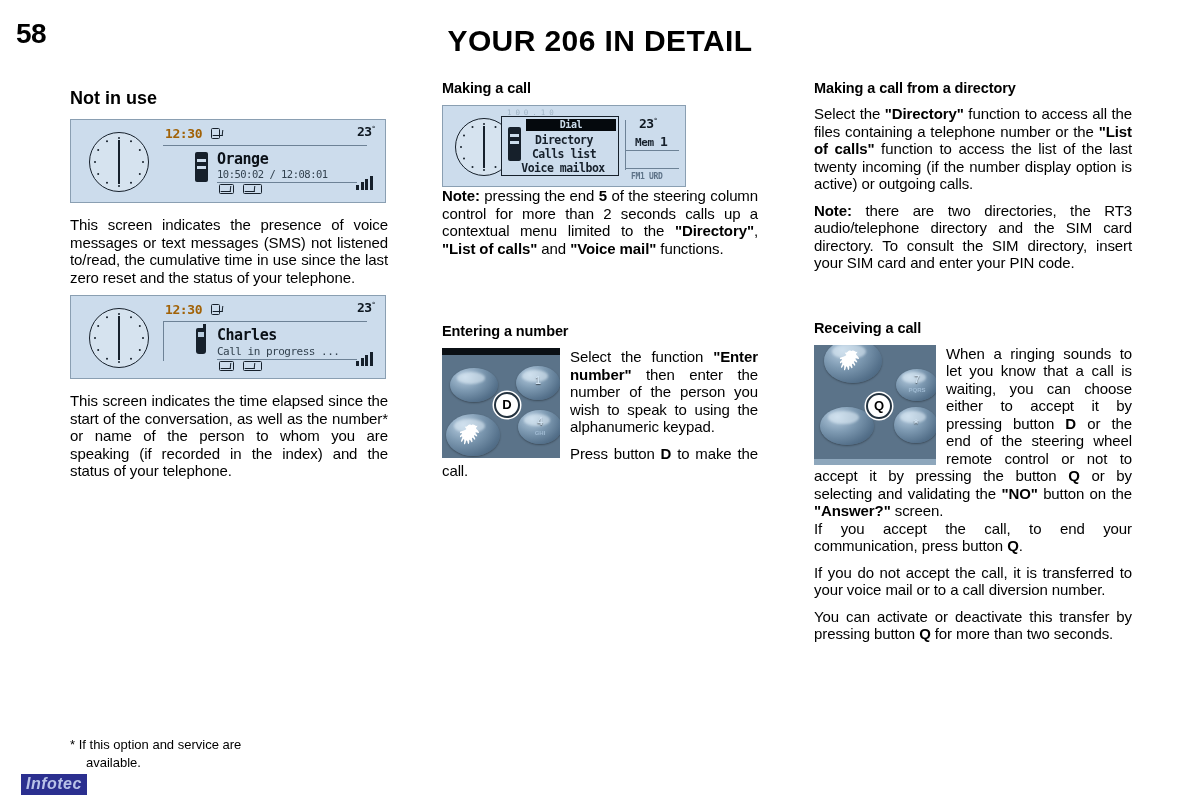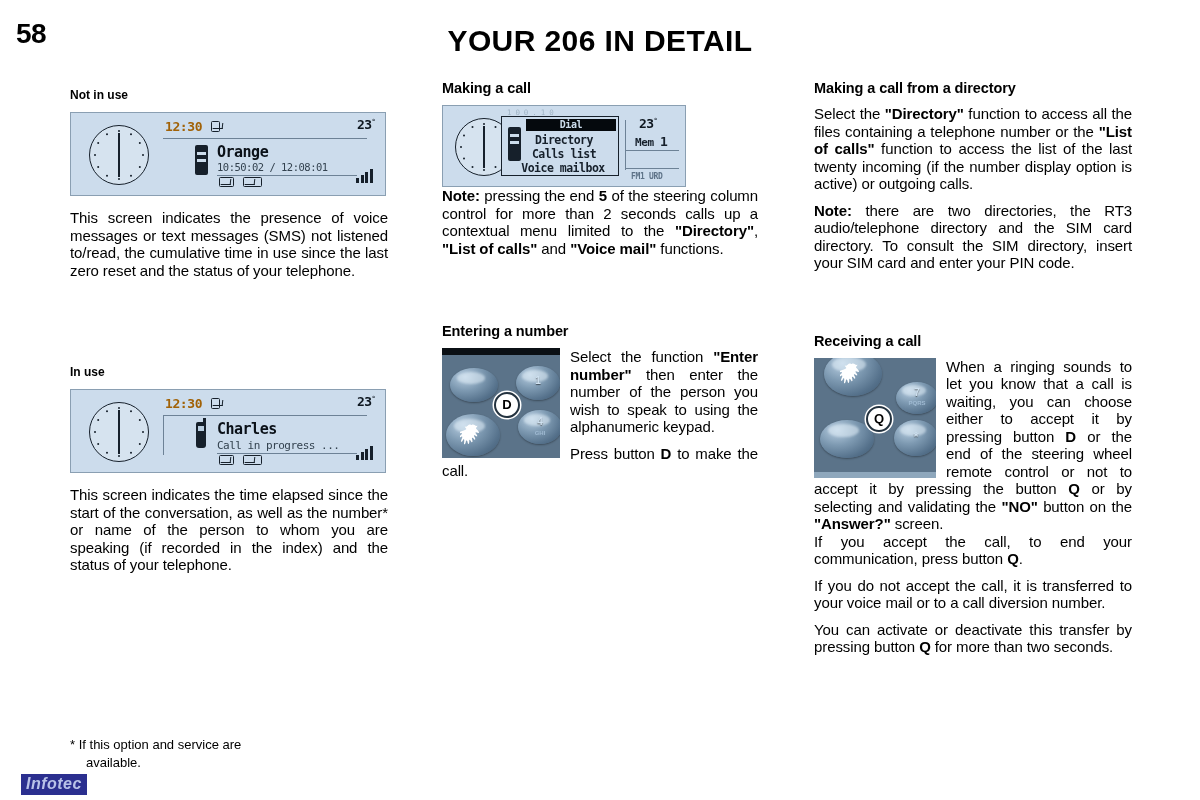--- a/index.html
+++ b/index.html
@@ -45,21 +45,21 @@
   .col-2 { left: 442px; width: 316px; }
   .col-3 { left: 814px; width: 318px; }
 
   h3.section-head {
     font-size: 14.5px;
     font-weight: bold;
     margin: 0 0 9px 0;
     letter-spacing: -0.1px;
   }
   h4.sub-head {
-    font-size: 12px;
+    font-size: 18px;
     font-weight: bold;
     margin: 0 0 10px 0;
   }
   p.body-text {
     font-size: 15px;
     line-height: 17.5px;
     margin: 0 0 9px 0;
     text-align: justify;
     letter-spacing: -0.1px;
   }
@@ -450,21 +450,20 @@
     <div class="signal" style="right:12px; top:56px;">
       <i></i>
         <i></i>
         <i></i>
         <i></i>
     </div>
   </div>
 
   <p class="body-text" style="margin-top:13px">This screen indicates the presence of voice messages or text messages (SMS) not listened to/read, the cumulative time in use since the last zero reset and the status of your telephone.</p>
 
-  <h4 class="sub-head" style="margin-top:86px">In use</h4>
 
   <div class="lcd lcd-main">
     <div class="clock" style="left:18px; top:12px; width:58px; height:58px;">
       <span class="tick" style="transform:translate(0px,-24px)"></span>
       <span class="tick" style="transform:translate(12px,-20.8px)"></span>
       <span class="tick" style="transform:translate(20.8px,-12px)"></span>
       <span class="tick" style="transform:translate(24px,0px)"></span>
       <span class="tick" style="transform:translate(20.8px,12px)"></span>
       <span class="tick" style="transform:translate(12px,20.8px)"></span>
       <span class="tick" style="transform:translate(0px,24px)"></span>
@@ -603,21 +602,21 @@
   <h3 class="section-head">Making a call from a directory</h3>
 
   <p class="body-text">
     <span>Select the </span><span class="b">"Directory"</span><span> function to access all the files containing a telephone number or the </span><span class="b">"List of calls"</span><span> function to access the list of the last twenty incoming (if the number display option is active) or outgoing calls.</span>
   </p>
 
   <p class="body-text">
     <span class="b">Note:</span><span> there are two directories, the RT3 audio/telephone directory and the SIM card directory. To consult the SIM directory, insert your SIM card and enter your PIN code.</span>
   </p>
 
-  <h3 class="section-head" style="margin-top:61px">Receiving a call</h3>
+  <h3 class="section-head" style="margin-top:48px">Receiving a call</h3>
 
   <div class="clearfix">
     <div class="keypad float-img" style="width:122px; height:120px;">
       <div class="key" style="left:10px; top:-6px; width:58px; height:44px;">
         <span class="gloss"></span>
         <svg class="lion" viewBox="0 0 24 24" fill="#ffffff">
           <path d="M12 2.2c1.2 0 1.8 1 2.6 1.3.7.3 1.5 0 1.5 0s-.3 1.1-1 1.6c-.5.4-.3 1 .1 1.4.9.9 1.8 1.6 2.2 2.8.2.6-.2 1-.7.8-.7-.3-1.4-.8-2.1-.7-.4.1-.5.6-.2.9.6.7 1.3 1.4 1.5 2.4.1.5-.4.8-.8.5-.6-.4-1.1-1-1.8-1-.4 0-.6.4-.4.8.5.9 1.2 1.7 1.2 2.8 0 .5-.6.7-.9.3-.5-.6-.9-1.3-1.6-1.5-.4-.1-.7.2-.6.6.2 1 .7 2 .5 3-.1.5-.7.6-1 .2-.4-.7-.6-1.5-1.2-1.9-.3-.2-.7 0-.7.4-.1 1 .1 2.1-.3 3-.2.5-.8.4-1-.1-.3-.9-.3-1.9-.9-2.6-.3-.3-.7-.2-.8.2-.3 1-.3 2.2-1 3-.3.4-.9.2-.9-.3 0-1.3.4-2.6.1-3.9-.1-.4-.6-.5-.8-.1-.4.7-.6 1.6-1.3 2.1-.4.3-.9-.1-.8-.6.3-1.3 1-2.4 1.3-3.7.1-.4-.3-.7-.7-.5-.6.3-1.1.9-1.8 1-.5.1-.8-.4-.5-.8.7-1 1.7-1.7 2.5-2.6.3-.3.1-.8-.3-.8-.6 0-1.3.3-1.9.1-.5-.1-.6-.7-.2-1C3.1 8.3 4.3 7.6 5.4 7c.4-.2.5-.7.2-1-.5-.5-1.1-1-1.2-1.8 0 0 .9.4 1.7 0C6.9 3.7 7.6 2.2 9 2.2c.8 0 1.2.5 1.5.5s.7-.5 1.5-.5z"></path>
         </svg>
       </div>
       <div class="key" style="left:82px; top:24px; width:42px; height:32px;">

